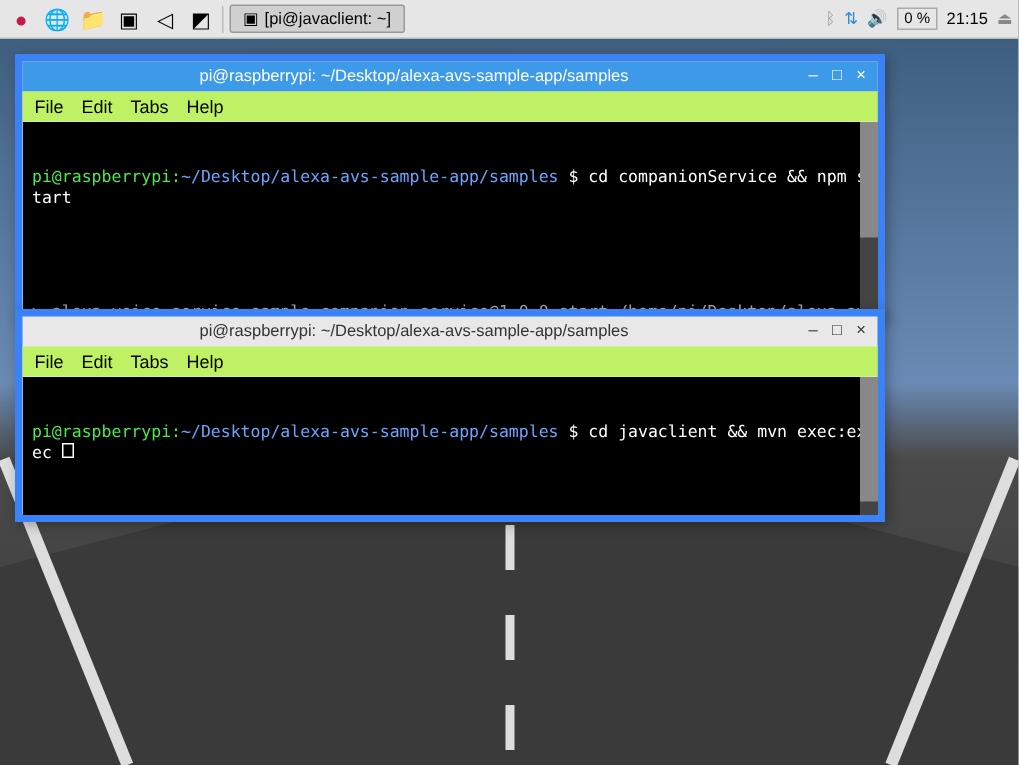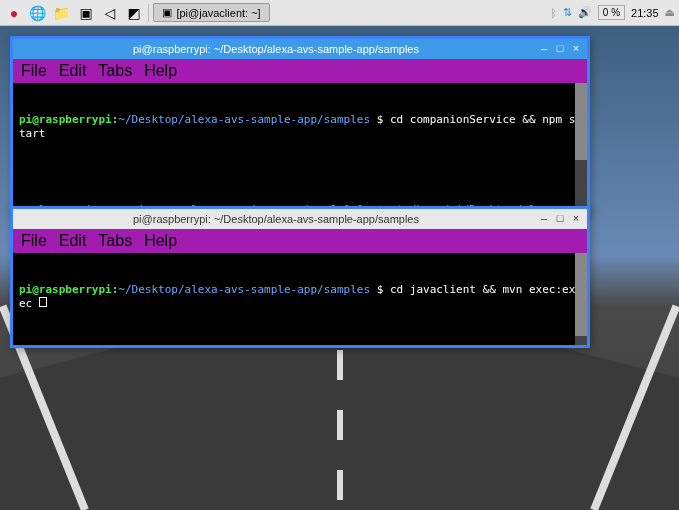--- a/index.html
+++ b/index.html
@@ -31,43 +31,43 @@
 }
 .tb-icon { width: 20px; height: 20px; display: flex; align-items: center; justify-content: center; font-size: 14px; }
 .tb-task {
   background: #d0d0d0; border: 1px solid #999; border-radius: 2px;
   padding: 2px 8px; font-size: 11px; display: flex; align-items: center; gap: 4px;
 }
 .tb-spacer { flex: 1; }
 .tb-right { display: flex; align-items: center; gap: 6px; font-size: 11px; }
 .tb-box { border: 1px solid #aaa; padding: 1px 4px; font-size: 10px; }
 .window {
-  position: absolute; background: #e8e8e8; border: 3px solid #3b82f6;
+  position: absolute; background: #e8e8e8; border: 5px solid #3b82f6;
   box-shadow: 2px 2px 8px rgba(0,0,0,.3);
 }
 .w1 { left: 10px; top: 36px; width: 580px; }
 .w2 { left: 10px; top: 206px; width: 580px; }
 .titlebar {
   height: 20px; display: flex; align-items: center;
   padding: 0 4px; font-size: 11px; color: #333;
 }
 .tb-active { background: #3d9ae8; color: #fff; }
 .titlebar .t-text { flex: 1; text-align: center; }
 .win-btn { width: 14px; height: 14px; font-size: 11px; text-align: center; line-height: 12px; margin-left: 2px; cursor: pointer; }
-.menubar { display: flex; gap: 12px; padding: 3px 8px; font-size: 16px; background: #a21caf; }
+.menubar { display: flex; gap: 12px; padding: 3px 8px; font-size: 12px; background: #bef264; }
 .menubar span { cursor: pointer; }
 .term {
   background: #000; color: #ccc; font-family: monospace; font-size: 11px;
   padding: 4px 6px; white-space: pre-wrap; word-break: break-all;
   position: relative; overflow-y: auto;
 }
 .t1 { height: 128px; }
 .t2 { height: 92px; }
 .term-line { line-height: 14px; }
-.p-user { color: #4de84d; font-weight: bold; }
+.p-user { color: #4de84d; font-weight: normal; }
 .p-path { color: #6aa6ff; font-weight: normal; }
 .p-cmd { color: #fff; }
 .p-gray { color: #aaa; }
 .scrollbar { position: absolute; right: 0; top: 0; bottom: 0; width: 12px; background: #444; }
 .scrollbar-thumb { background: #888; width: 100%; height: 60%; }
 </style>
 </head>
 <body>
 
 <div class="road"></div>
@@ -85,21 +85,21 @@
   <div class="tb-task">
     <span>▣</span>
     <span>[pi@javaclient: ~]</span>
   </div>
   <div class="tb-spacer"></div>
   <div class="tb-right">
     <span style="color:#999">ᛒ</span>
     <span style="color:#2a8ad8">⇅</span>
     <span style="color:#2a8ad8">🔊</span>
     <span class="tb-box">0 %</span>
-    <span>21:35</span>
+    <span>21:15</span>
     <span style="color:#888">⏏</span>
   </div>
 </div>
 
 <div class="window w1">
   <div class="titlebar tb-active">
     <span class="t-text">pi@raspberrypi: ~/Desktop/alexa-avs-sample-app/samples</span>
     <span class="win-btn">–</span>
     <span class="win-btn">□</span>
     <span class="win-btn">×</span>

